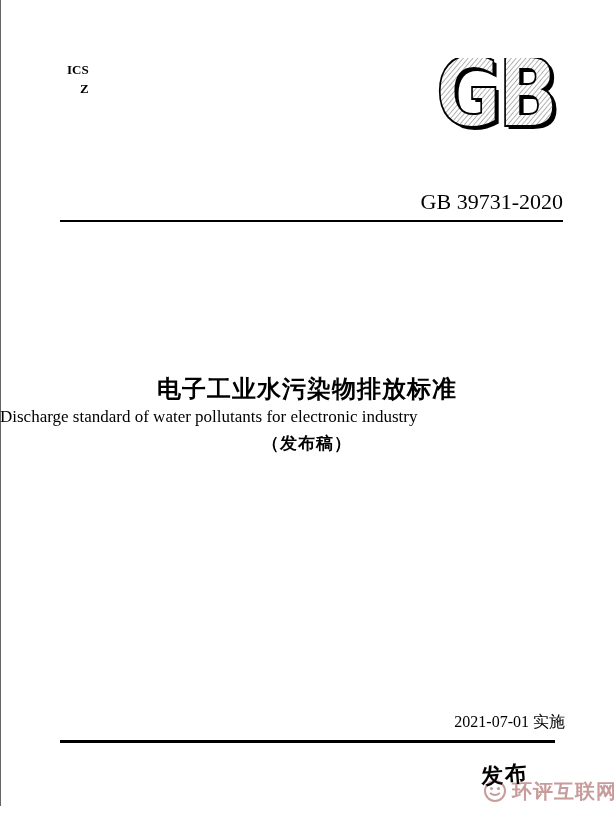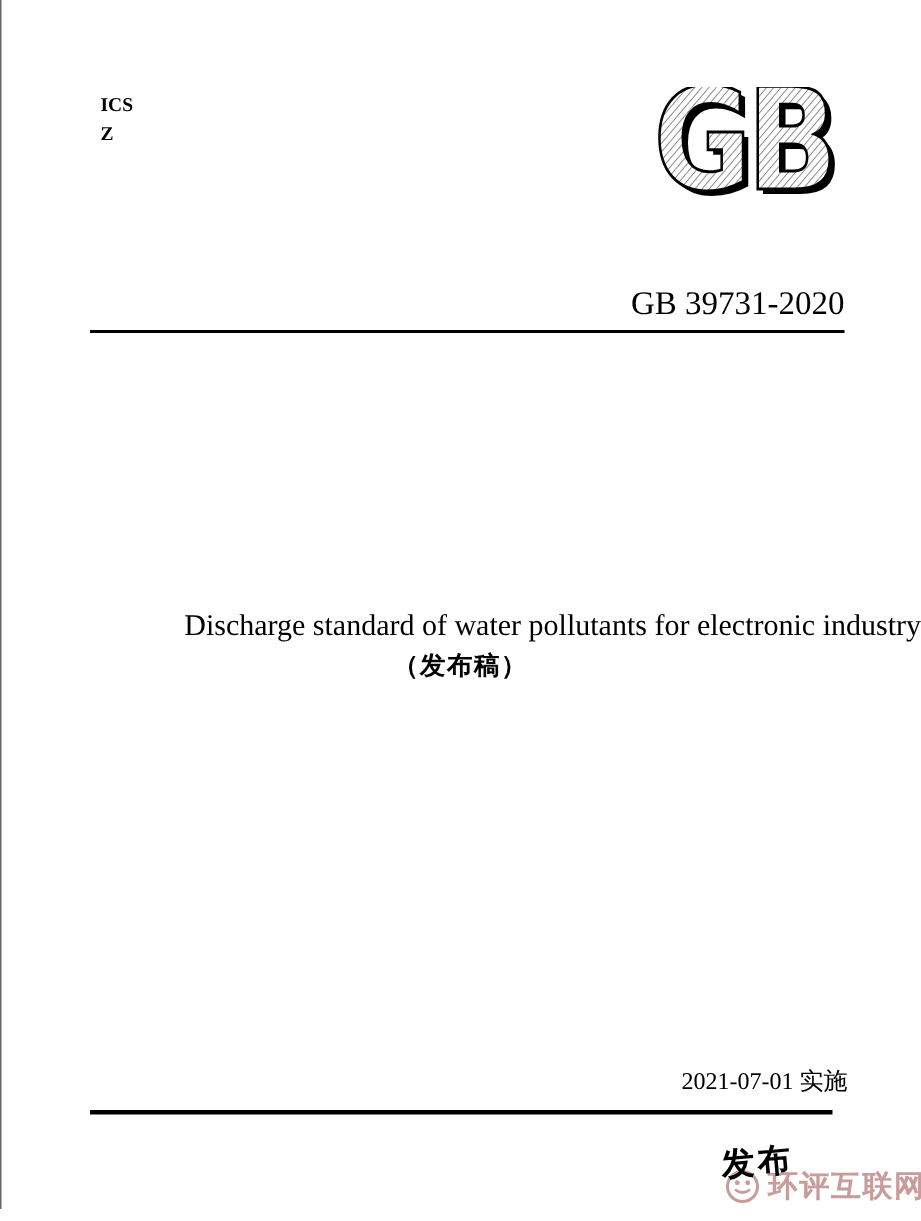--- a/index.html
+++ b/index.html
@@ -12,21 +12,21 @@
     color:#000;
     margin:0 auto;
   }
   .scan-edge{
     position:absolute;left:0;top:8;width:1px;height:806px;
     background:#4a4a4a;opacity:.85;
   }
   .ics-block{
     position:absolute;left:67px;top:60px;
     font-family:"Liberation Serif","DejaVu Serif",serif;
-    font-size:13px;font-weight:bold;line-height:19px;
+    font-size:13px;font-weight:bold;line-height:19px;text-align:right;
   }
   .gb-logo{position:absolute;left:434px;top:58px;}
   .header-title{
     position:absolute;left:64px;top:151px;
     font-size:32px;font-weight:bold;line-height:38px;
     letter-spacing:10px;white-space:nowrap;
   }
   .standard-code{
     position:absolute;right:51px;top:192px;
     font-family:"Liberation Serif","DejaVu Serif",serif;
@@ -34,23 +34,23 @@
   }
   .rule-top{
     position:absolute;left:60px;top:220px;width:503px;height:2px;
     background:#000;
   }
   .doc-title-zh{
     position:absolute;left:0;right:0;top:374px;text-align:center;
     font-size:24px;font-weight:bold;line-height:30px;letter-spacing:1px;
   }
   .doc-title-en{
-    position:absolute;left:0;right:0;top:406px;text-align:right;
+    position:absolute;left:0;right:0;top:406px;text-align:left;
     font-family:"Liberation Serif","DejaVu Serif",serif;
-    font-size:20px;line-height:22px;
+    font-size:17px;line-height:22px;
   }
   .draft-note{
     position:absolute;left:0;right:0;top:433px;text-align:center;
     font-size:17px;font-weight:bold;line-height:22px;letter-spacing:1px;
   }
   .issue-date{
     position:absolute;left:63px;top:711px;
     font-family:"Liberation Serif","DejaVu Serif",serif;
     font-size:16px;line-height:22px;
   }
@@ -113,20 +113,21 @@
         <text x="2" y="68" font-family="'DejaVu Sans',sans-serif" font-weight="bold" font-size="94" letter-spacing="-4" fill="url(#hatch)" stroke="#000000" stroke-width="2">GB</text>
       </g>
     </svg>
   </div>
 
 
   <div class="standard-code">GB 39731-2020</div>
 
   <div class="rule-top"></div>
 
+  <div class="doc-title-zh">电子工业水污染物排放标准</div>
 
   <div class="doc-title-en">Discharge standard of water pollutants for electronic industry</div>
 
   <div class="draft-note">（发布稿）</div>
 
 
   <div class="impl-date">2021-07-01 实施</div>
 
   <div class="rule-bottom"></div>
 

